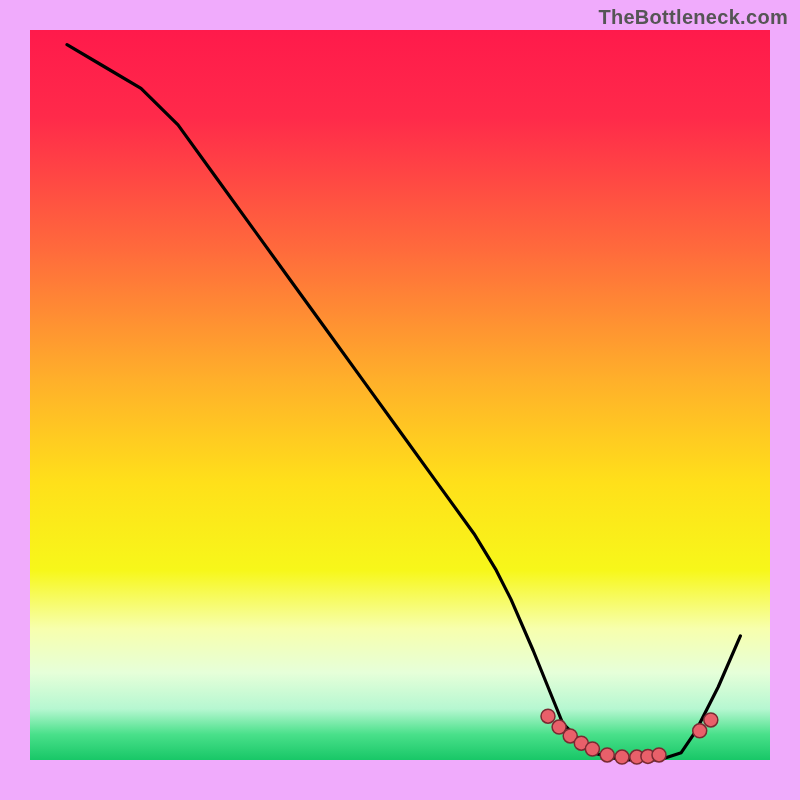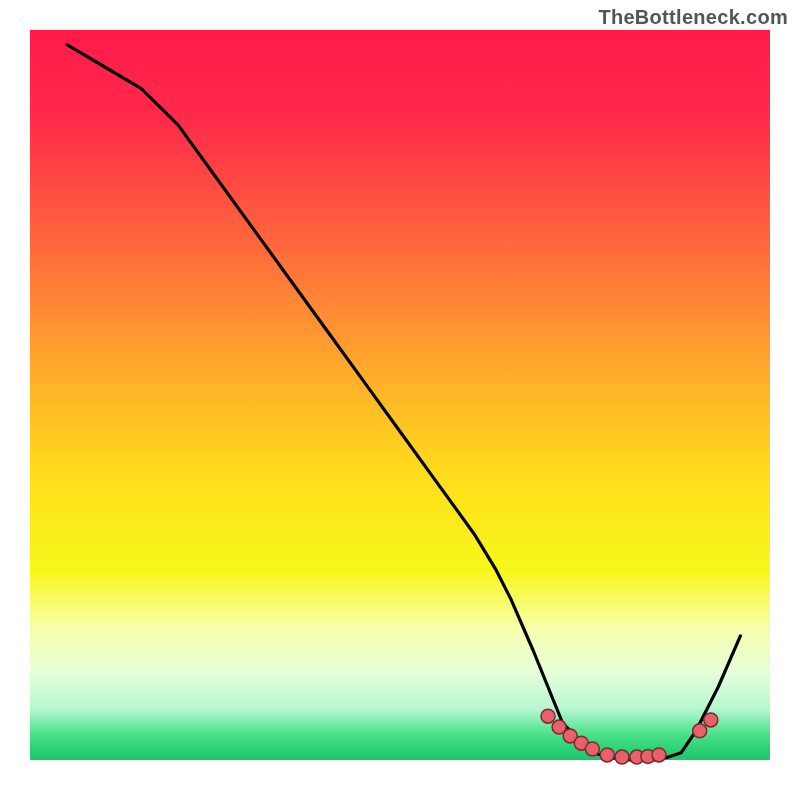--- a/index.html
+++ b/index.html
@@ -7,21 +7,21 @@
     padding: 0;
     width: 800px;
     height: 800px;
     background: #000;
     overflow: hidden;
   }
   .wrap {
     position: relative;
     width: 800px;
     height: 800px;
-    background: #ffffff;
+    background: #f0abfc;
   }
   .watermark {
     position: absolute;
     top: 6px;
     right: 12px;
     color: #555;
     font-family: Arial, Helvetica, sans-serif;
     font-size: 20px;
     font-weight: 600;
     letter-spacing: 0.3px;

